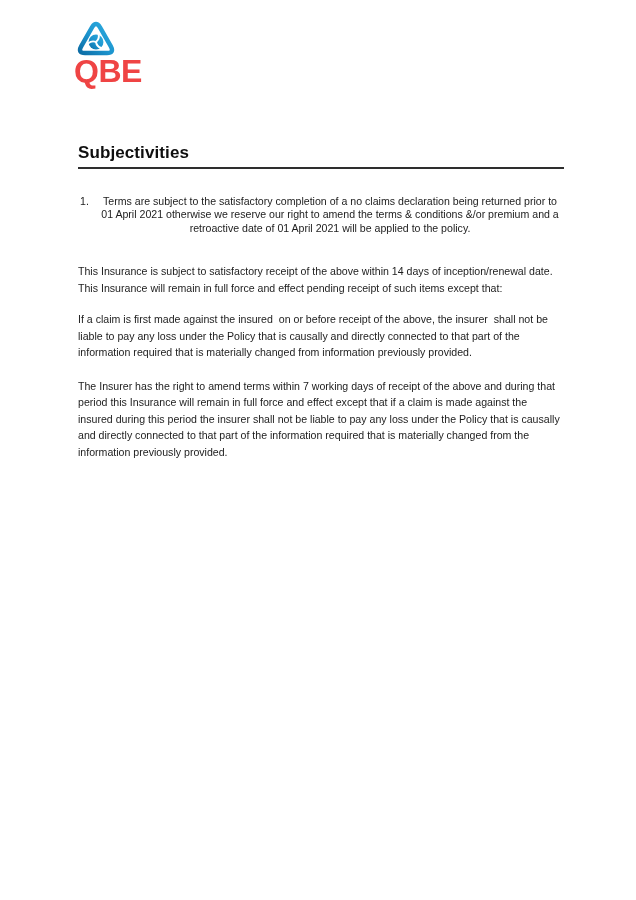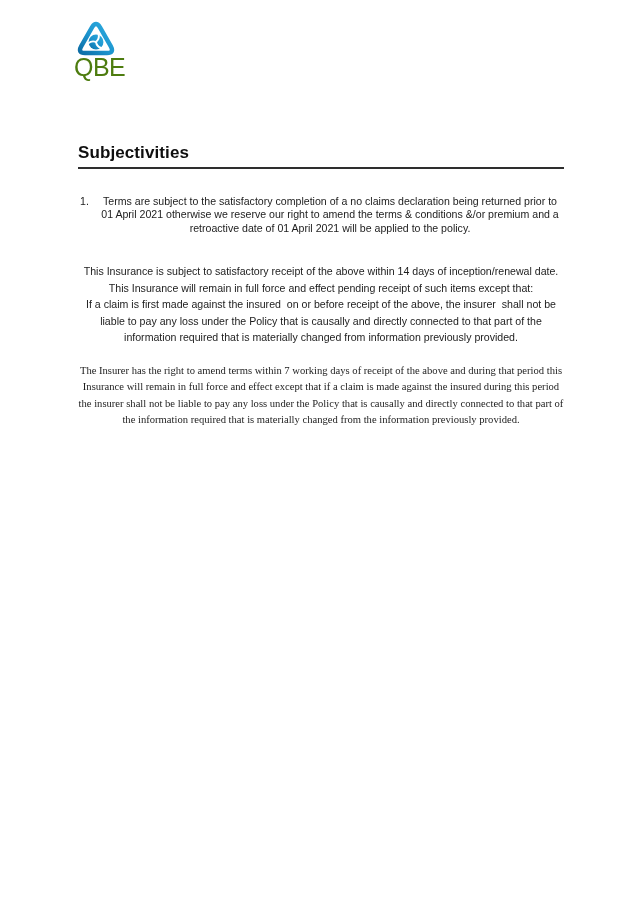--- a/index.html
+++ b/index.html
@@ -23,25 +23,25 @@
     left: 74px;
     top: 20px;
   }
   .logo-mark {
     width: 38px;
     height: 38px;
     display: block;
     margin-left: 3px;
   }
   .wordmark {
-    font-size: 25px;
-    font-weight: 400;
+    font-size: 32px;
+    font-weight: 700;
     letter-spacing: -0.5px;
     line-height: 1;
-    color: #4d7c0f;
+    color: #ef4444;
     margin-top: -3px;
   }
 
   
   .content {
     position: absolute;
     left: 78px;
     top: 143px;
     width: 486px;
   }
@@ -71,25 +71,24 @@
   .li-text {
     flex: 1;
     white-space: pre-wrap;
     text-align: center;
   }
   p.body-paragraph {
     font-size: 10.6px;
     line-height: 16.5px;
     margin: 0;
     white-space: pre-wrap;
-    text-align: center;
   }
   p.body-paragraph.p1 { margin-top: 28px; }
-  p.body-paragraph.p2 { }
-  p.body-paragraph.p3 { margin-top: 17px; font-family: Liberation Serif, serif; }
+  p.body-paragraph.p2 { margin-top: 15px; }
+  p.body-paragraph.p3 { margin-top: 17px; }
 </style>
 </head>
 <body>
 
 <div class="page">
 
   <div class="logo">
     <svg class="logo-mark" viewBox="0 0 64 64" xmlns="http://www.w3.org/2000/svg" aria-hidden="true">
       <defs>
         <linearGradient id="qg" x1="0%" y1="100%" x2="100%" y2="0%">

